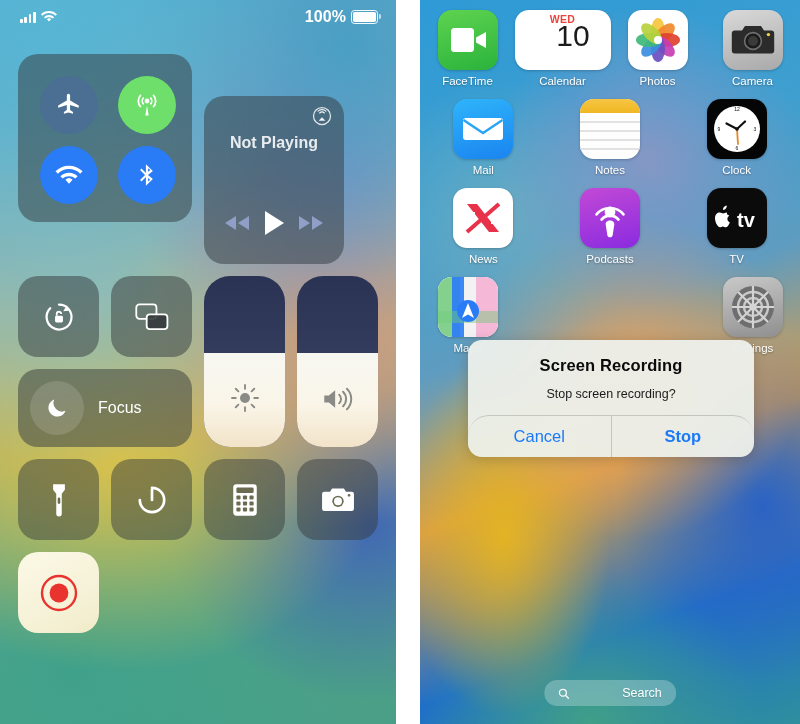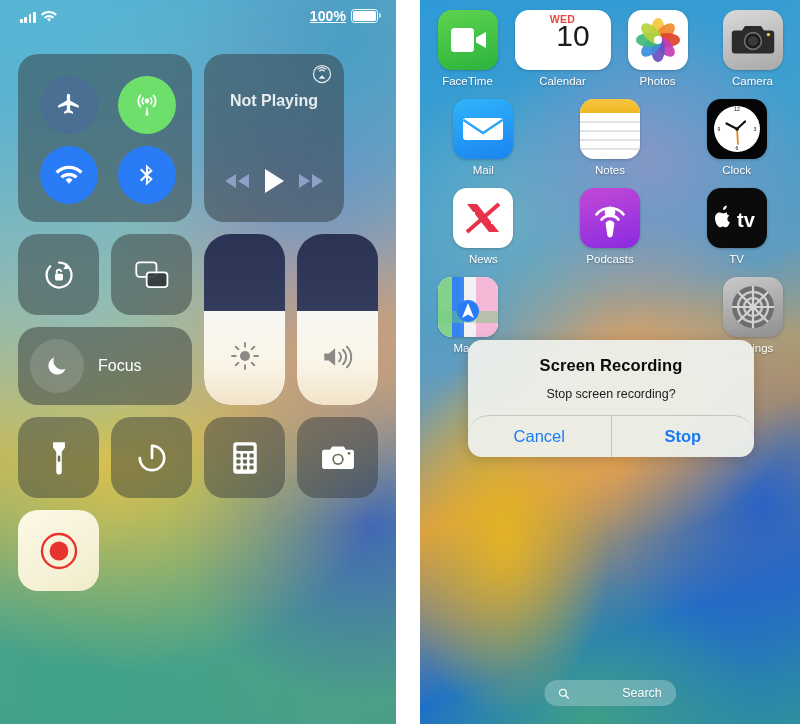--- a/index.html
+++ b/index.html
@@ -35,38 +35,38 @@
   .divider{position:absolute;left:396px;top:0;width:24px;height:724px;background:#ffffff;z-index:50;}
 
   
   .statusbar{position:absolute;left:0;top:0;width:396px;height:34px;z-index:6;}
   .sb-left{position:absolute;left:20px;top:10px;display:flex;align-items:flex-end;gap:5px;}
   .bars{display:flex;align-items:flex-end;gap:1.6px;height:12px;}
   .bars i{display:block;width:2.7px;background:#fff;border-radius:1px;}
   .bars i:nth-child(1){height:4px}.bars i:nth-child(2){height:6.5px}
   .bars i:nth-child(3){height:9px}.bars i:nth-child(4){height:11.5px}
   .sb-right{position:absolute;right:18px;top:8px;display:flex;align-items:center;gap:5px;}
-  .pct{color:#fff;font-size:14px;font-weight:700;letter-spacing:.1px;text-decoration:underline;}
+  .pct{color:#fff;font-size:16px;font-weight:700;letter-spacing:.1px;}
   .batt{position:relative;width:25px;height:12.5px;border:1.6px solid rgba(255,255,255,.95);border-radius:3.4px;}
   .batt::after{content:"";position:absolute;right:-3.6px;top:3.6px;width:2px;height:5px;background:rgba(255,255,255,.65);border-radius:0 1.4px 1.4px 0;}
   .batt span{position:absolute;left:1.2px;top:1.2px;bottom:1.2px;width:calc(100% - 2.4px);background:#fff;border-radius:1.8px;}
 
   
   .cc{position:absolute;left:18px;top:54px;width:360px;z-index:5;}
   .tile{background:rgba(52,58,60,.50);border-radius:20px;backdrop-filter:blur(18px);}
   .row{display:flex;gap:12px;}
 
   .conn{width:174px;height:168px;position:relative;}
   .conn .btn{position:absolute;width:58px;height:58px;border-radius:50%;display:flex;align-items:center;justify-content:center;}
   .conn .b1{left:22px;top:22px;background:#4a6f93;}
   .conn .b2{left:100px;top:22px;background:#6ddf6a;}
   .conn .b3{left:22px;top:92px;background:#2a7bf6;}
   .conn .b4{left:100px;top:92px;background:#2a7bf6;}
 
-  .media{width:140px;height:168px;position:relative;}
+  .media{width:140px;height:168px;position:relative;margin-top:42px;}
   .airplay{position:absolute;right:12px;top:10px;width:20px;height:20px;opacity:.92;}
   .media-title{position:absolute;left:0;right:0;top:38px;text-align:center;color:rgba(255,255,255,.88);
     font-size:16px;font-weight:600;}
   .media-ctrls{position:absolute;left:0;right:0;bottom:28px;display:flex;align-items:center;justify-content:space-around;padding:0 14px;}
 
   .row2{display:flex;gap:12px;margin-top:12px;}
   .leftcol{width:174px;}
   .smallrow{display:flex;gap:12px;}
   .sq{width:81px;height:81px;display:flex;align-items:center;justify-content:center;}
   .focus{width:174px;height:78px;margin-top:12px;display:flex;align-items:center;padding-left:12px;box-sizing:border-box;gap:14px;}

